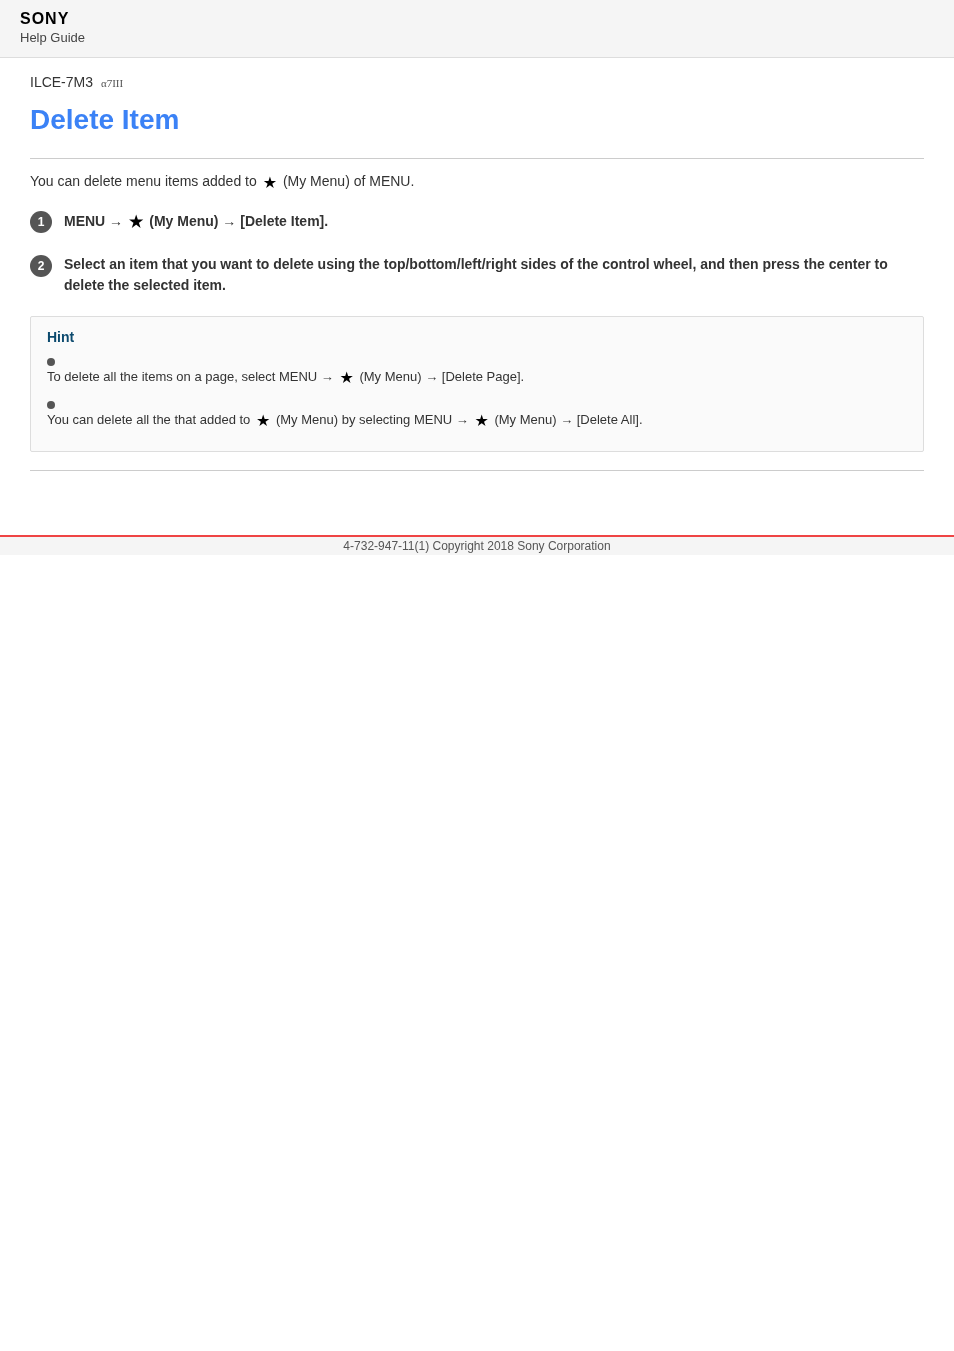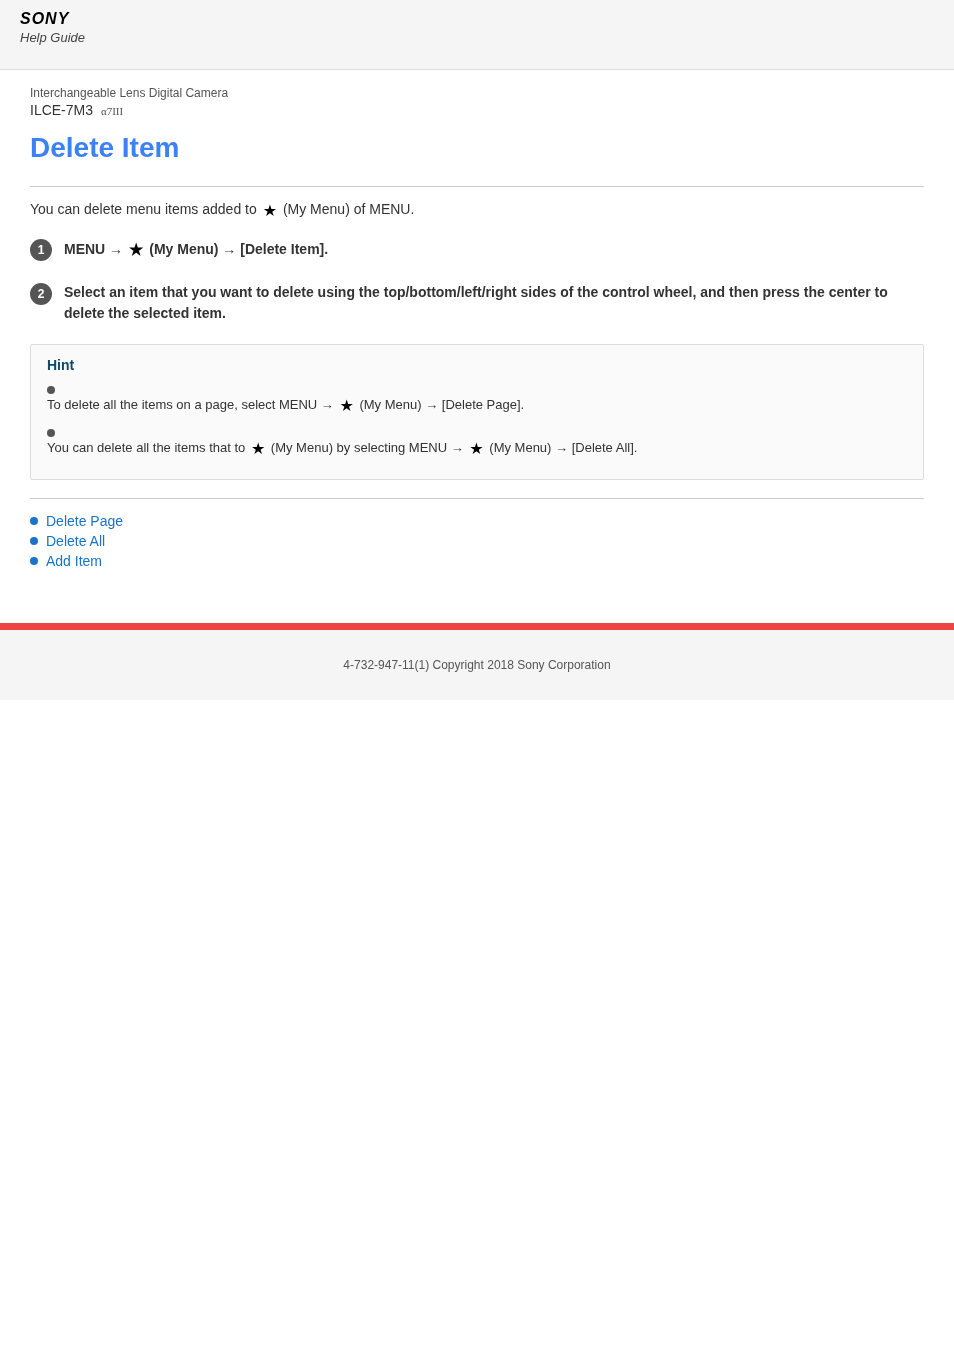--- a/index.html
+++ b/index.html
@@ -8,22 +8,21 @@
       font-size: 14px;
       color: #333;
       background: #fff;
       width: 954px;
     }
 
     
     .header {
       background: #f5f5f5;
       border-bottom: 1px solid #ddd;
-      padding: 10px 20px 24px 20px;
-      font-style: italic;
+      padding: 10px 20px 12px 20px;
     }
     .header-sony {
       font-weight: bold;
       font-size: 16px;
       color: #000;
       letter-spacing: 1px;
       margin-bottom: 2px;
     }
     .header-help {
       font-size: 13px;
@@ -178,39 +177,38 @@
     }
     .related-list a {
       color: #1a73c8;
       text-decoration: none;
       font-size: 14px;
     }
 
     
     .footer {
       background: #f5f5f5;
-      border-top: 7px solid #ef4444;
+      border-top: 2px solid #ef4444;
       text-align: center;
-      padding: 28px;
+      padding: 2px;
       font-size: 12px;
       color: #555;
       margin-top: 30px;
     }
   </style>
 </head>
 <body>
 
 <div class="header">
   <div class="header-sony">SONY</div>
   <div class="header-help">Help Guide</div>
 </div>
 
 <div class="content">
 
-  <div class="breadcrumb">Interchangeable Lens Digital Camera</div>
   <div class="device-model">
     <span>ILCE-7M3</span>
     <span class="model-sub">α7III</span>
   </div>
 
   <div class="page-title">Delete Item</div>
   <hr class="divider">
 
   <div class="intro-text">
     <span>You can delete menu items added to</span>
@@ -239,46 +237,32 @@
         <span class="hint-bullet"></span>
         <span>
           <span>To delete all the items on a page, select MENU → </span>
           <span class="star-icon">★</span>
           <span> (My Menu) → [Delete Page].</span>
         </span>
       </li>
       <li>
         <span class="hint-bullet"></span>
         <span>
-          <span>You can delete all the items that to </span>
+          <span>You can delete all the that added to </span>
           <span class="star-icon">★</span>
           <span> (My Menu) by selecting MENU → </span>
           <span class="star-icon">★</span>
           <span> (My Menu) → [Delete All].</span>
         </span>
       </li>
     </ul>
   </div>
 
   <hr class="divider">
 
   <div class="related-section">
-    <ul class="related-list">
-      <li>
-        <span class="related-bullet"></span>
-        <a href="#">Delete Page</a>
-      </li>
-      <li>
-        <span class="related-bullet"></span>
-        <a href="#">Delete All</a>
-      </li>
-      <li>
-        <span class="related-bullet"></span>
-        <a href="#">Add Item</a>
-      </li>
-    </ul>
   </div>
 
 </div>
 
 <div class="footer">
   <span>4-732-947-11(1) Copyright 2018 Sony Corporation</span>
 </div>
 
 </body></html>

